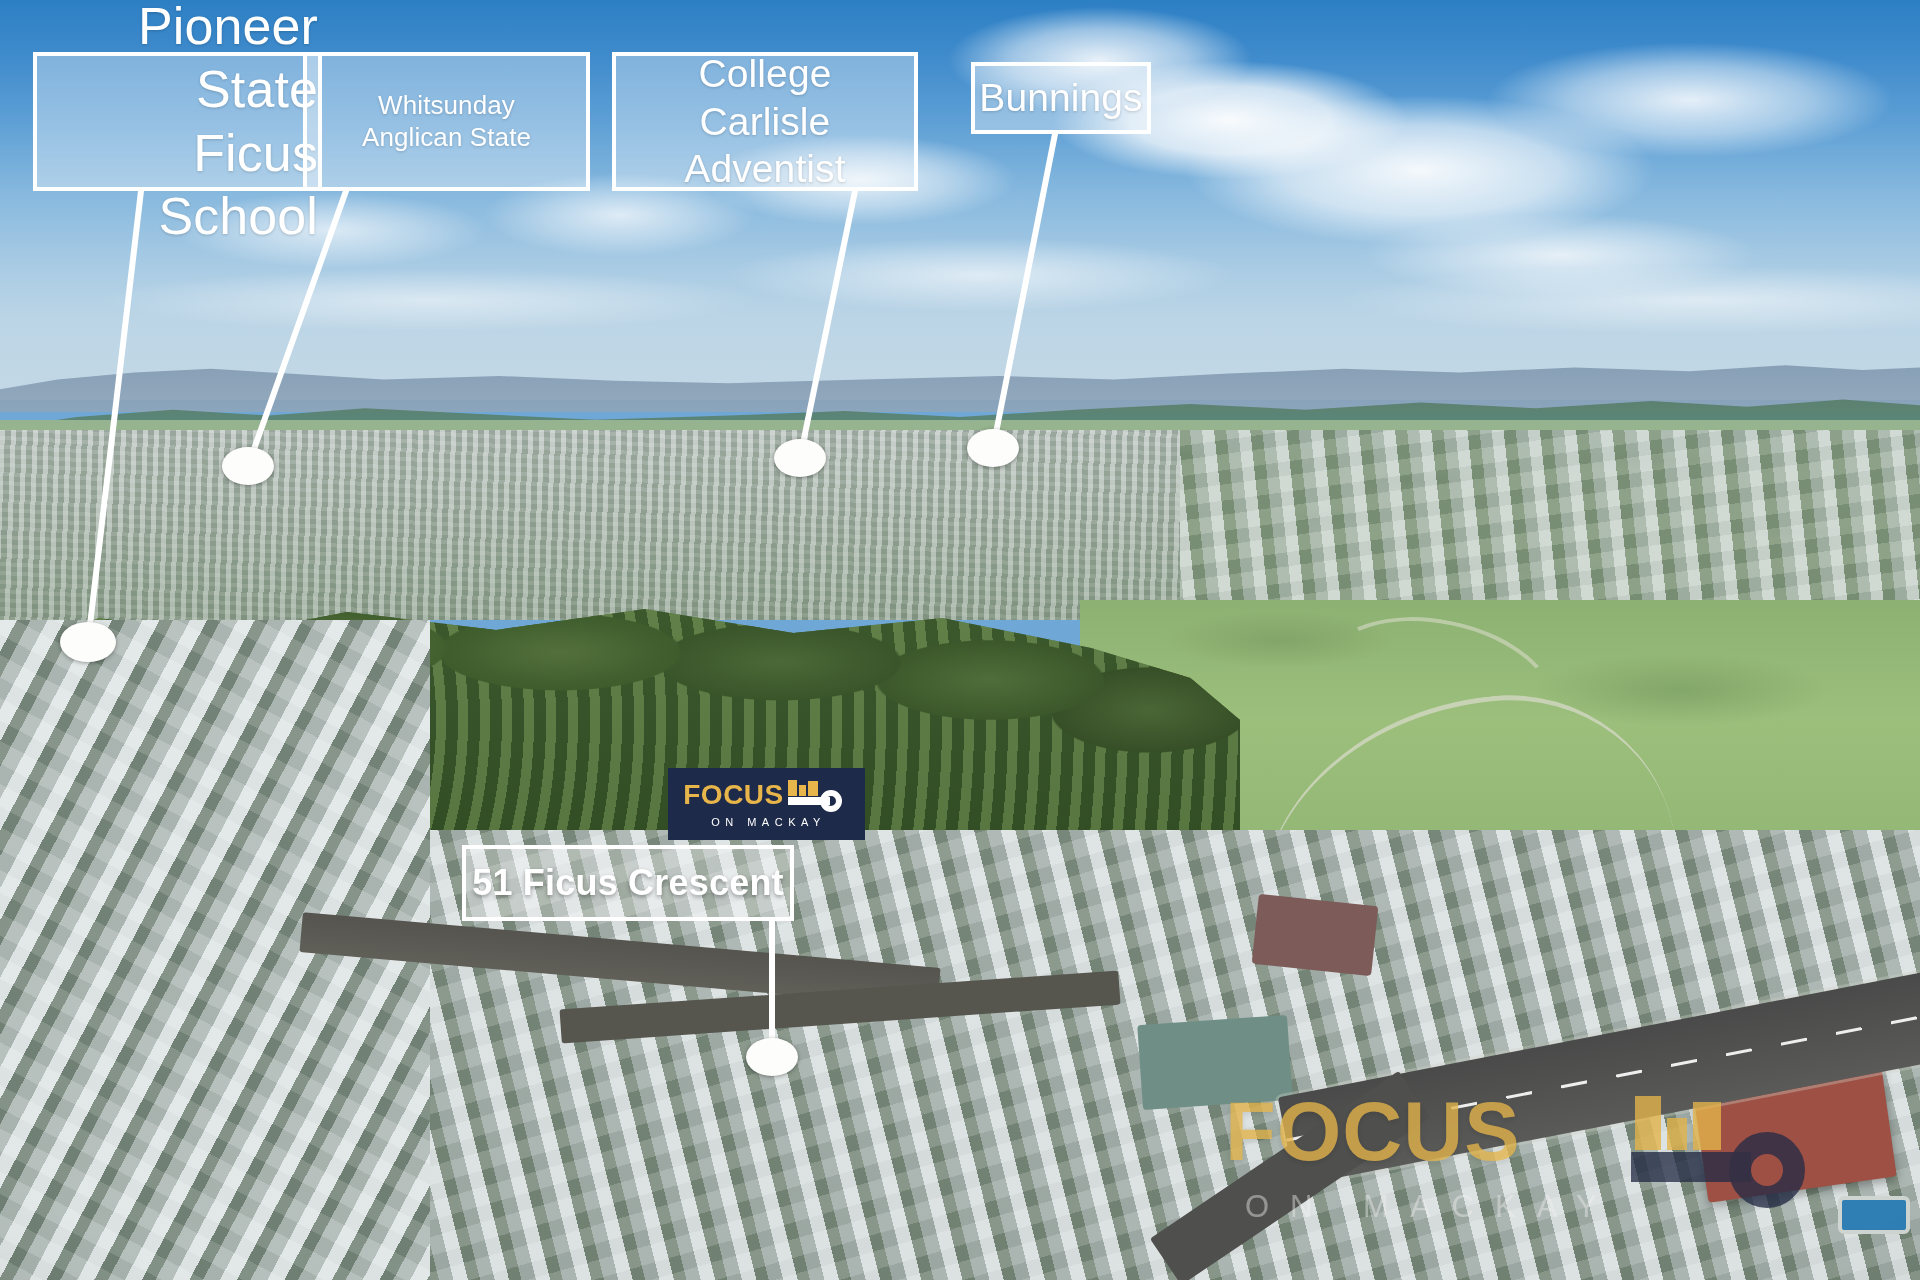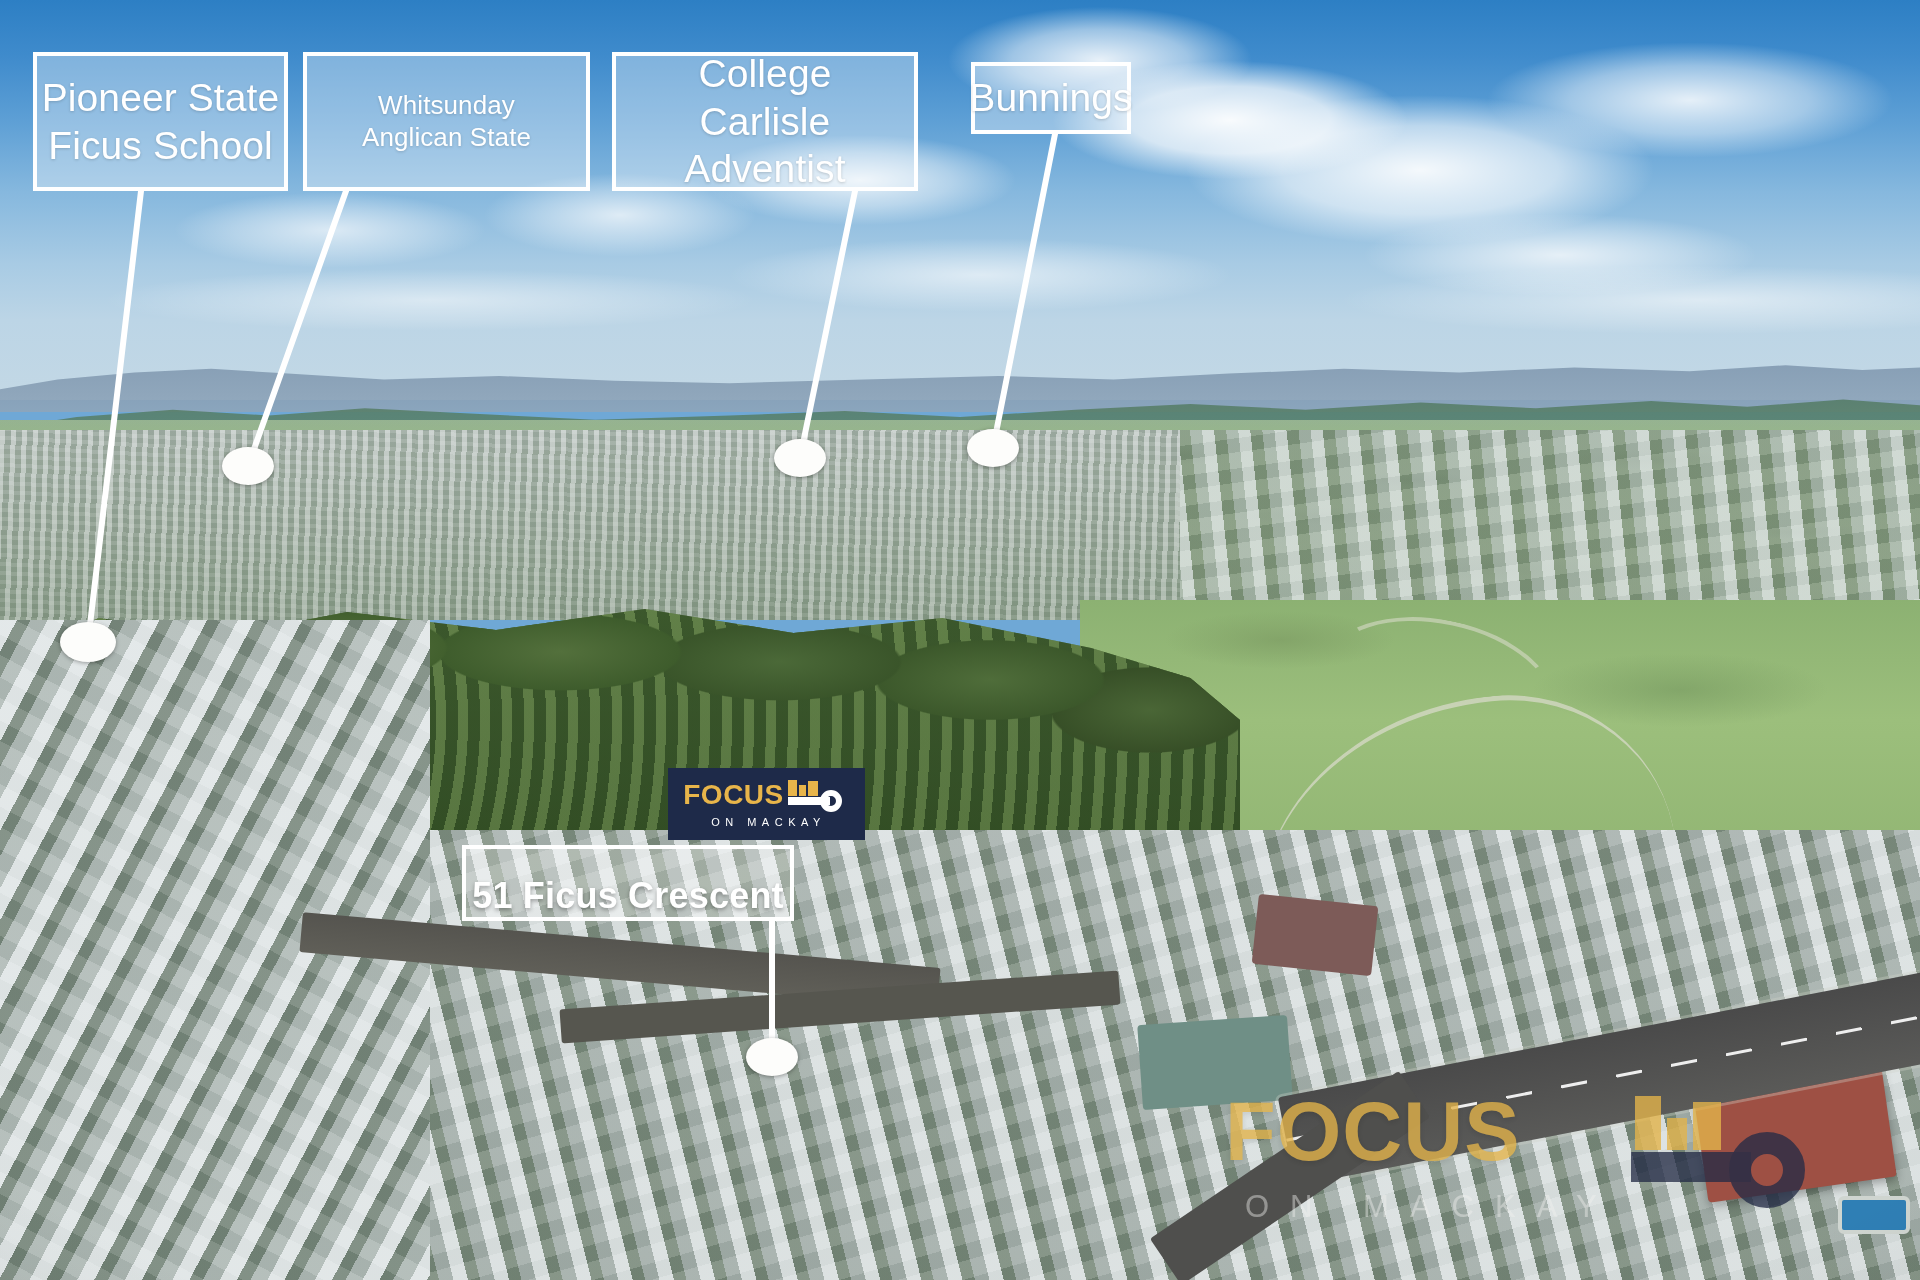--- a/index.html
+++ b/index.html
@@ -199,33 +199,33 @@
     color: #ffffff;
     display: flex;
     align-items: center;
     justify-content: center;
     text-align: center;
     line-height: 1.22;
     font-weight: 400;
     letter-spacing: .1px;
     text-shadow: 0 1px 3px rgba(0,0,0,.18);
   }
-  #callout-pioneer   { left: 33px;   top: 52px;  width: 255px; height: 139px; font-size: 39px; }
+  #callout-pioneer   { left: 33px;   top: 52px;  width: 289px; height: 139px; font-size: 52px; text-align: right; }
   #callout-whitsunday{ left: 303px;  top: 52px;  width: 287px; height: 139px; font-size: 26px; }
   #callout-carlisle  { left: 612px;  top: 52px;  width: 306px; height: 139px; font-size: 39px; }
-  #callout-bunnings  { left: 971px;  top: 62px;  width: 160px; height: 72px;  font-size: 39px; }
+  #callout-bunnings  { left: 971px;  top: 62px;  width: 180px; height: 72px;  font-size: 39px; }
 
   .addr-callout {
     position: absolute;
     left: 462px; top: 845px; width: 332px; height: 76px;
     box-sizing: border-box;
     background: rgba(255,255,255,0.30);
     border: 4px solid #ffffff;
     color: #ffffff;
-    display: flex; align-items: flex-end; justify-content: center;
+    display: flex; align-items: center; justify-content: center;
     font-size: 36px; font-weight: 700; letter-spacing: .2px;
     text-shadow: 0 2px 4px rgba(0,0,0,.35);
   }
 
   .dot {
     position: absolute;
     background: #fdfdfb;
     border-radius: 50%;
     box-shadow: 0 1px 4px rgba(0,0,0,.35);
   }

